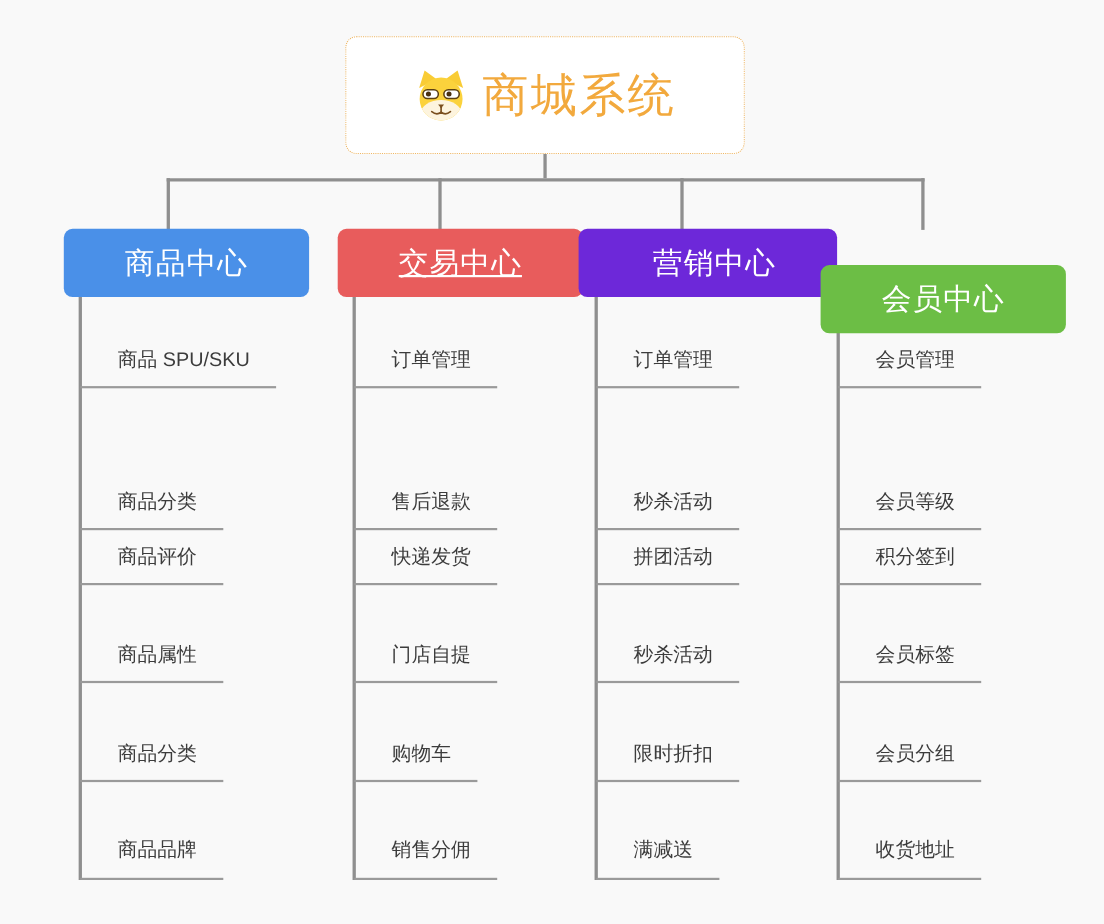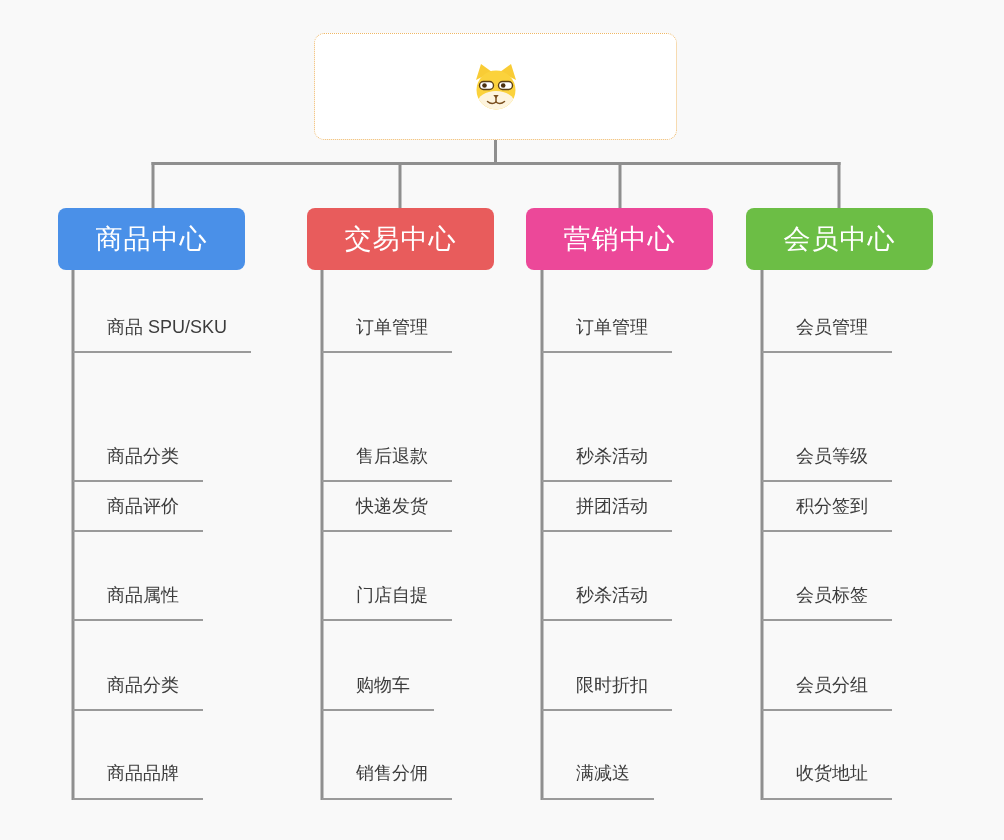--- a/index.html
+++ b/index.html
@@ -26,28 +26,28 @@
     color:#F2A93D;
     font-size:42px;
     letter-spacing:2px;
     line-height:1;
     white-space:nowrap;
   }
   .root-icon{width:48px;height:48px;display:block;flex:0 0 auto;}
 
   
   .branch{
-    position:absolute;top:208px;width:187px;height:62px;
+    position:absolute;top:208px;width:223px;height:62px;
     border-radius:8px;
     display:flex;align-items:center;justify-content:center;
     color:#FFFFFF;font-size:27px;letter-spacing:1px;
     white-space:nowrap;
   }
   .branch.b0{left:58px;}
-  .branch.b1{left:307px;}
+  .branch.b1{left:307px;text-decoration:underline;}
   .branch.b2{left:526px;}
   .branch.b3{left:746px;}
 
   
   .col{position:absolute;top:0;width:0;}
   .col.c0{left:73px;}
   .col.c1{left:322px;}
   .col.c2{left:542px;}
   .col.c3{left:762px;}
 
@@ -99,32 +99,33 @@
       <circle cx="24" cy="27" r="19.5" fill="#FBD23C"></circle>
       <ellipse cx="24" cy="40" rx="18.5" ry="12" fill="#FDF4DE" clip-path="url(#hc)"></ellipse>
       <rect x="7.5" y="18.5" width="14" height="8" rx="4" fill="#FFFFFF" stroke="#5C4012" stroke-width="1.4"></rect>
       <rect x="26.5" y="18.5" width="14" height="8" rx="4" fill="#FFFFFF" stroke="#5C4012" stroke-width="1.4"></rect>
       <circle cx="12.5" cy="22.5" r="2.3" fill="#4A3010"></circle>
       <circle cx="31.2" cy="22.5" r="2.3" fill="#4A3010"></circle>
       <path d="M21.3 32 h5.4 l-2.7 3.4 z" fill="#7A4F1E"></path>
       <path d="M24 34.5 V 39" stroke="#7A4F1E" stroke-width="1.5" fill="none" stroke-linecap="round"></path>
       <path d="M15.5 38.5 q4.5 3.8 8.5 0.5 q4 3.3 8.5 -0.5" stroke="#7A4F1E" stroke-width="1.5" fill="none" stroke-linecap="round"></path>
     </svg>
+    <span class="root-title">商城系统</span>
   </div>
 
   <div class="branch b0" style="background-color: rgb(74, 144, 232);">
     <span>商品中心</span>
   </div>
   <div class="branch b1" style="background-color: rgb(232, 92, 92);">
     <span>交易中心</span>
   </div>
-  <div class="branch b2" style="background-color: #ec4899;">
+  <div class="branch b2" style="background-color: #6d28d9; padding-left: 12px;">
     <span>营销中心</span>
   </div>
-  <div class="branch b3" style="background-color: rgb(108, 190, 69);">
+  <div class="branch b3" style="background-color: rgb(108, 190, 69); margin-top: 33px;">
     <span>会员中心</span>
   </div>
 
   <div class="col c0">
     <div class="topic r0">商品 SPU/SKU</div>
     <div class="topic r1">商品分类</div>
     <div class="topic r2">商品评价</div>
     <div class="topic r3">商品属性</div>
     <div class="topic r4">商品分类</div>
     <div class="topic r5">商品品牌</div>

